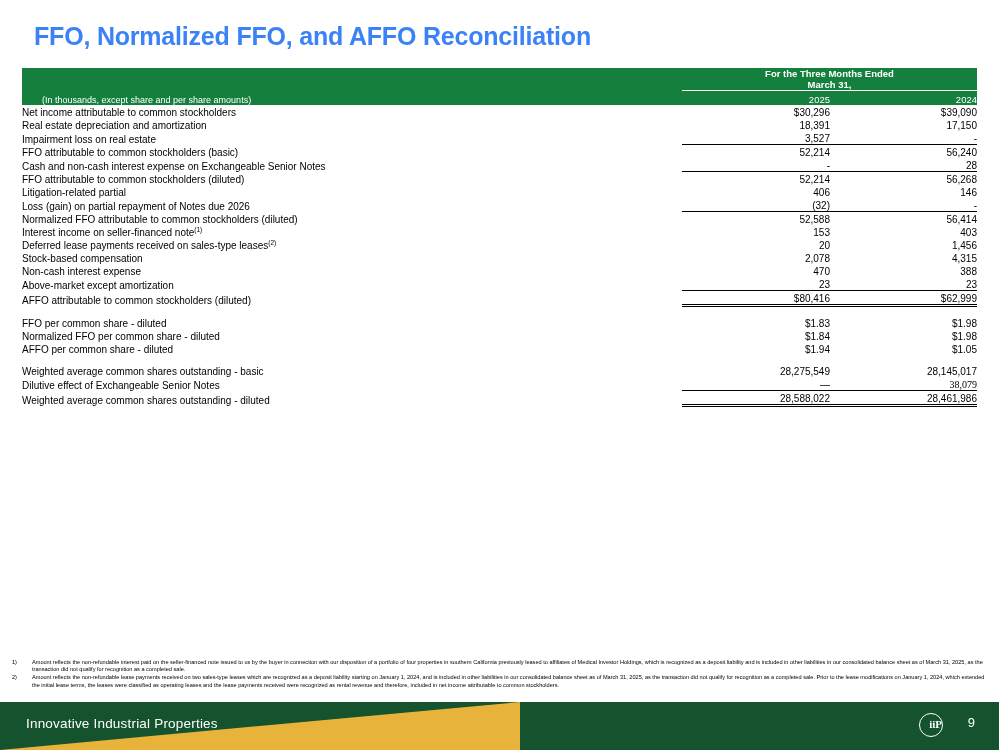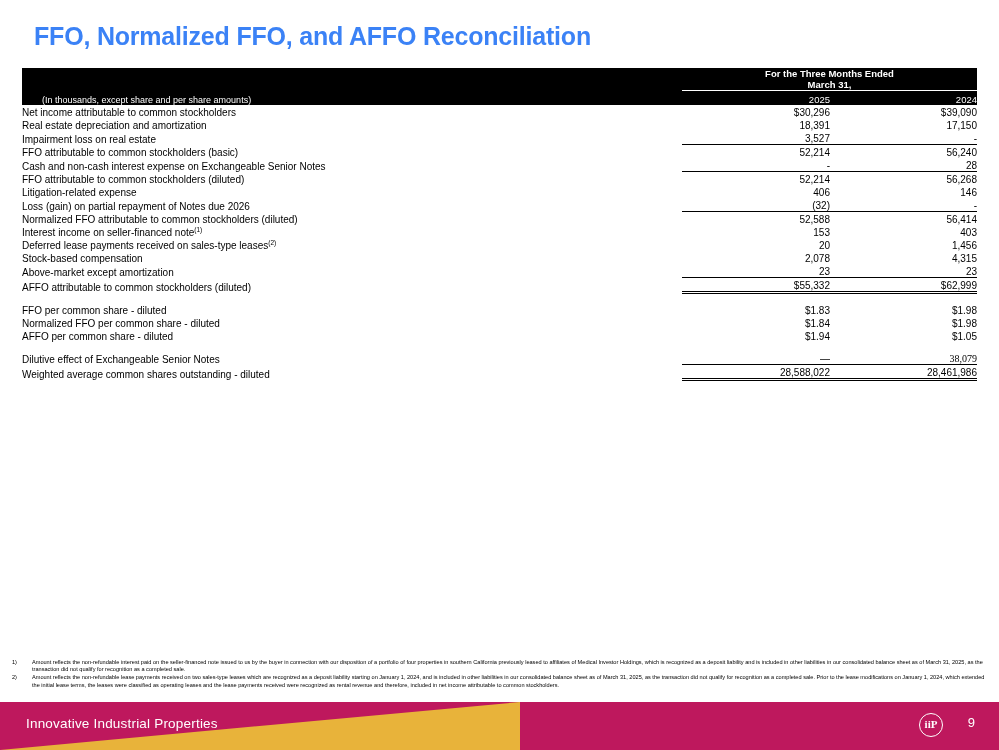--- a/index.html
+++ b/index.html
@@ -37,21 +37,21 @@
     width: 955px;
     border-collapse: collapse;
     font-size: 10px;
   }
   table.fin td, table.fin th {
     padding: 0;
     vertical-align: bottom;
     font-weight: normal;
   }
   .hdr-band td {
-    background: #000000;
+    background: #15803d;
     color: #ffffff;
     height: 14px;
   }
   .hdr-band .hdr-center {
     text-align: center;
     font-size: 9.5px;
     font-weight: bold;
     line-height: 11px;
   }
   .hdr-band .hdr-left {
@@ -102,21 +102,21 @@
     text-align: left;
     padding-left: 4px;
   }
   .footnotes .fntxt { flex: 1 1 auto; }
   .footer {
     position: absolute;
     left: 0;
     bottom: 0;
     width: 999px;
     height: 48px;
-    background: #be185d;
+    background: #14532d;
     overflow: hidden;
   }
   .footer .accent {
     position: absolute;
     left: 0;
     bottom: 0;
     width: 0;
     height: 0;
     border-style: solid;
     border-width: 0 0 48px 520px;
@@ -141,21 +141,21 @@
     position: absolute;
     right: 56px;
     top: 11px;
     width: 22px;
     height: 22px;
     border-radius: 50%;
     border: 1.5px solid #ffffff;
     color: #ffffff;
     font-size: 11px;
     font-weight: bold;
-    text-align: center;
+    text-align: right;
     line-height: 20px;
     font-family: "Liberation Serif", serif;
   }
   .c-lbl { width: 660px; }
   .c-n1 { width: 148px; }
   .c-n2 { width: 147px; }
 </style>
 </head>
 <body>
 
@@ -208,21 +208,21 @@
           <td class="lbl ind1">Cash and non-cash interest expense on Exchangeable Senior Notes</td>
           <td class="num" style="border-bottom: 1px solid rgb(0, 0, 0);">-</td>
           <td class="num" style="border-bottom: 1px solid rgb(0, 0, 0);">28</td>
         </tr>
         <tr>
           <td class="lbl">FFO attributable to common stockholders (diluted)</td>
           <td class="num">52,214</td>
           <td class="num">56,268</td>
         </tr>
         <tr>
-          <td class="lbl ind1">Litigation-related expense</td>
+          <td class="lbl ind1">Litigation-related partial</td>
           <td class="num">406</td>
           <td class="num">146</td>
         </tr>
         <tr>
           <td class="lbl ind1">Loss (gain) on partial repayment of Notes due 2026</td>
           <td class="num" style="border-bottom: 1px solid rgb(0, 0, 0);">(32)</td>
           <td class="num" style="border-bottom: 1px solid rgb(0, 0, 0);">-</td>
         </tr>
         <tr>
           <td class="lbl">Normalized FFO attributable to common stockholders (diluted)</td>
@@ -238,27 +238,32 @@
           <td class="lbl ind1">Deferred lease payments received on sales-type leases<span class="sup">(2)</span></td>
           <td class="num">20</td>
           <td class="num">1,456</td>
         </tr>
         <tr>
           <td class="lbl ind1">Stock-based compensation</td>
           <td class="num">2,078</td>
           <td class="num">4,315</td>
         </tr>
         <tr>
+          <td class="lbl ind1">Non-cash interest expense</td>
+          <td class="num">470</td>
+          <td class="num">388</td>
+        </tr>
+        <tr>
           <td class="lbl ind1">Above-market except amortization</td>
           <td class="num" style="border-bottom: 1px solid rgb(0, 0, 0);">23</td>
           <td class="num" style="border-bottom: 1px solid rgb(0, 0, 0);">23</td>
         </tr>
         <tr>
           <td class="lbl">AFFO attributable to common stockholders (diluted)</td>
-          <td class="num" style="border-top: 1px solid rgb(0, 0, 0); border-bottom: 3px double rgb(0, 0, 0);">$55,332</td>
+          <td class="num" style="border-top: 1px solid rgb(0, 0, 0); border-bottom: 3px double rgb(0, 0, 0);">$80,416</td>
           <td class="num" style="border-top: 1px solid rgb(0, 0, 0); border-bottom: 3px double rgb(0, 0, 0); margin-top: 47px;">$62,999</td>
         </tr>
         <tr class="spacer">
           <td colspan="3"></td>
         </tr>
         <tr>
           <td class="lbl">FFO per common share - diluted</td>
           <td class="num">$1.83</td>
           <td class="num">$1.98</td>
         </tr>
@@ -267,20 +272,25 @@
           <td class="num">$1.84</td>
           <td class="num">$1.98</td>
         </tr>
         <tr>
           <td class="lbl">AFFO per common share - diluted</td>
           <td class="num">$1.94</td>
           <td class="num">$1.05</td>
         </tr>
         <tr class="spacer">
           <td colspan="3"></td>
+        </tr>
+        <tr>
+          <td class="lbl">Weighted average common shares outstanding - basic</td>
+          <td class="num">28,275,549</td>
+          <td class="num">28,145,017</td>
         </tr>
         <tr>
           <td class="lbl ind1">Dilutive effect of Exchangeable Senior Notes</td>
           <td class="num" style="border-bottom: 1px solid rgb(0, 0, 0);">—</td>
           <td class="num" style="border-bottom: 1px solid rgb(0, 0, 0); font-family: Liberation Serif, serif;">38,079</td>
         </tr>
         <tr>
           <td class="lbl">Weighted average common shares outstanding - diluted</td>
           <td class="num" style="border-top: 1px solid rgb(0, 0, 0); border-bottom: 3px double rgb(0, 0, 0);">28,588,022</td>
           <td class="num" style="border-top: 1px solid rgb(0, 0, 0); border-bottom: 3px double rgb(0, 0, 0);">28,461,986</td>

